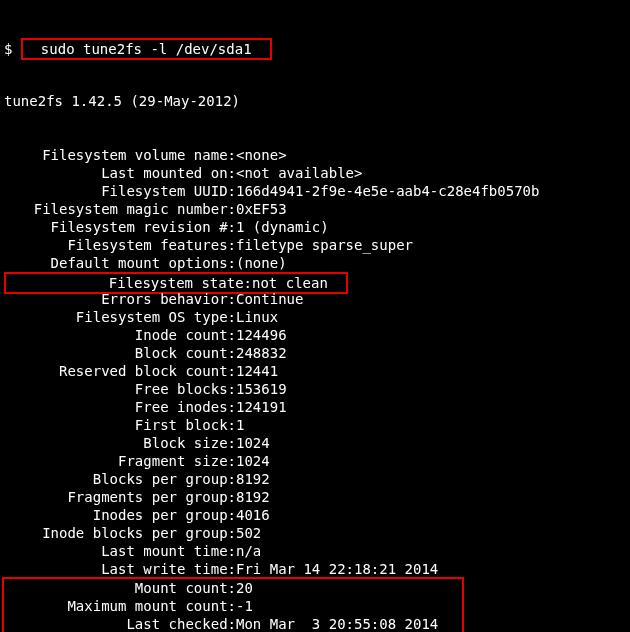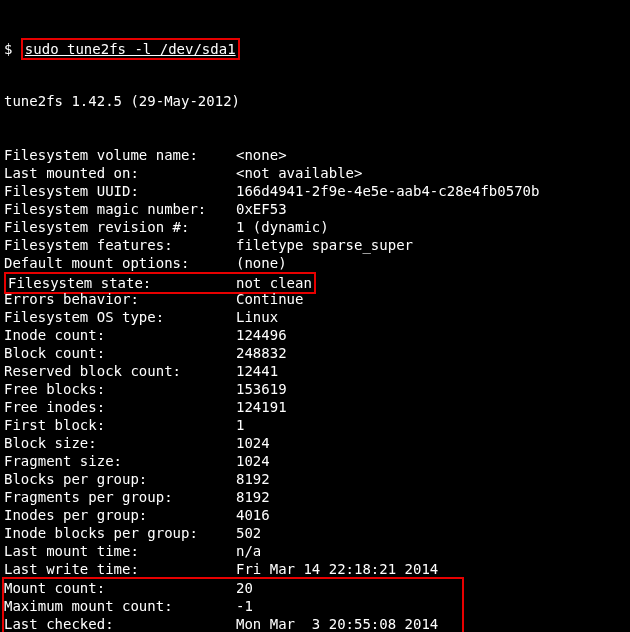--- a/index.html
+++ b/index.html
@@ -20,31 +20,31 @@
     white-space: pre;
   }
   .line {
     display: block;
     height: 18px;
   }
   .label {
     display: inline-block;
     width: 232px;   
     vertical-align: top;
+    text-align: right;
   }
   .val {
     display: inline-block;
     vertical-align: top;
   }
   .box-red-inline {
     border: 2px solid #e70000;
     box-sizing: border-box;
-    padding: 0 2px;
+    padding: 0 18px;
     display: inline-block;
-    text-decoration: underline;
   }
   .box-red-block {
     border: 2px solid #e70000;
     box-sizing: border-box;
     margin-left: -2px;
     margin-top: -1px;
     margin-bottom: -1px;
     width: 462px;
   }
 </style>

